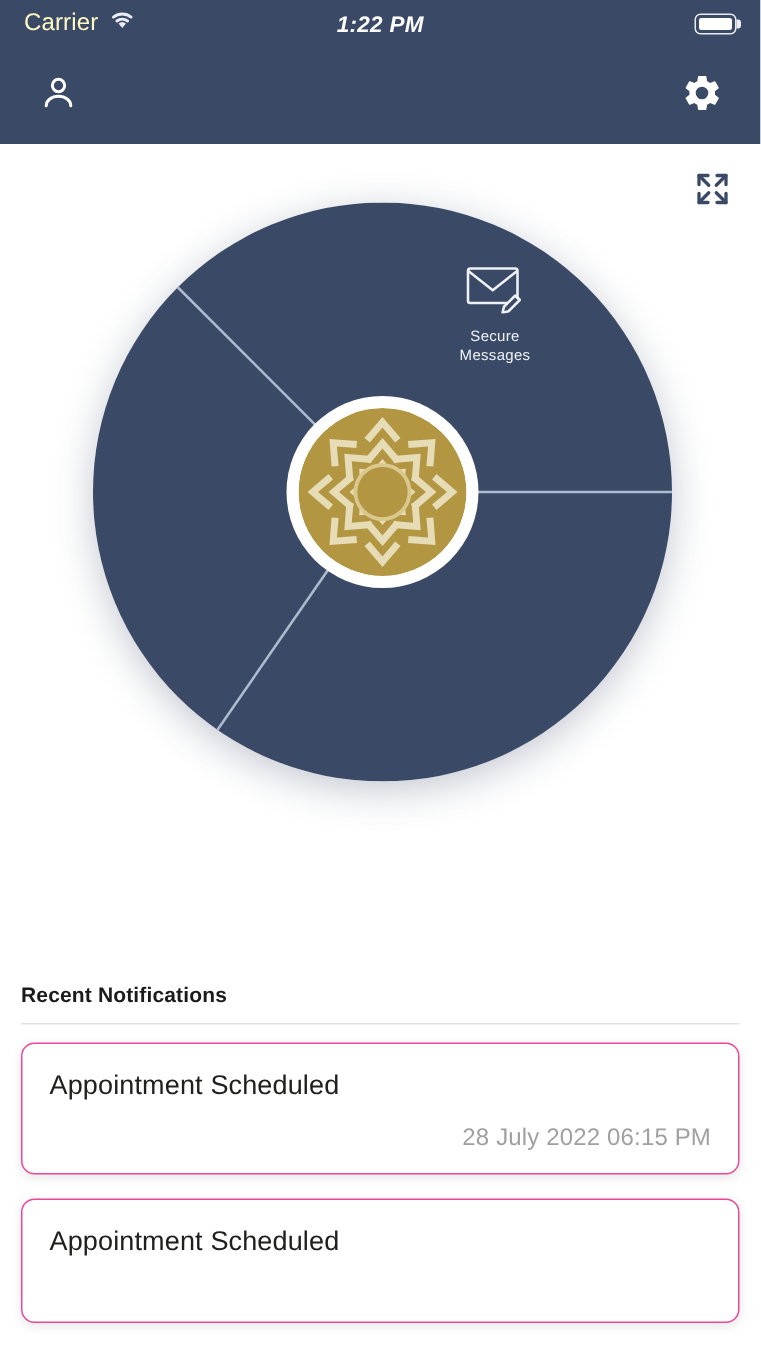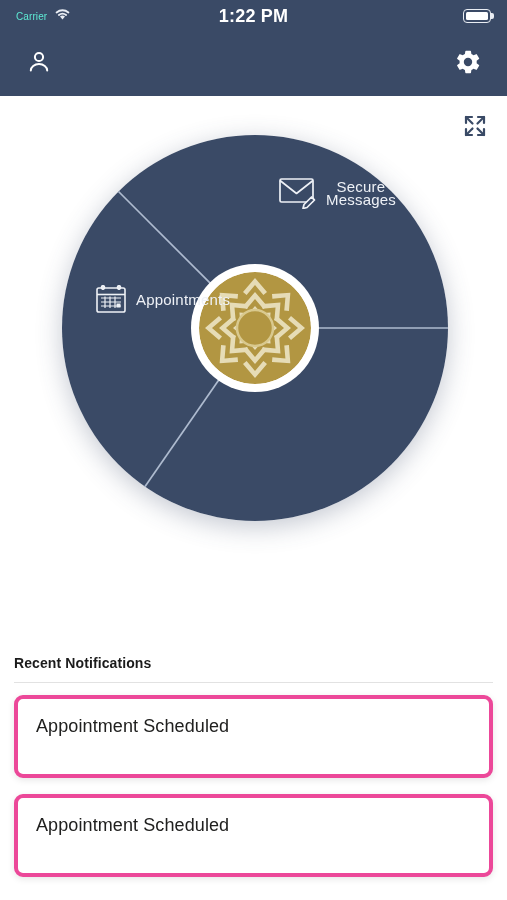--- a/index.html
+++ b/index.html
@@ -12,23 +12,23 @@
   .phone { position:relative; width:507px; height:900px; background:#fff; }
 
   
   .statusbar {
     position:absolute; top:0; left:0; width:507px; height:32px;
     background:#3a4a66; color:#e8ecf2;
     display:flex; align-items:center; justify-content:space-between;
     padding:0 16px;
   }
   .sb-left { display:flex; align-items:center; gap:7px; }
-  .sb-carrier { font-size:10px; font-weight:500; letter-spacing:.1px; color:#5eead4; }
-  .sb-time { font-size:18px; font-weight:700; color:#ffffff; letter-spacing:.2px;
-             position:absolute; left:50%; transform:translateX(-50%); }
+  .sb-carrier { font-size:16px; font-weight:500; letter-spacing:.1px; color:#fef9c3; }
+  .sb-time { font-size:15px; font-weight:700; color:#ffffff; letter-spacing:.2px;
+             position:absolute; left:50%; transform:translateX(-50%);font-style:italic; }
   .sb-right { display:flex; align-items:center; }
   .wifi-icon { display:block; }
   .batt {
     width:28px; height:14px; border:1.6px solid #e9edf3; border-radius:4px;
     position:relative; display:flex; align-items:center; padding:1.6px;
   }
   .batt-fill { width:100%; height:100%; background:#ffffff; border-radius:1.5px; }
   .batt:after {
     content:""; position:absolute; right:-4px; top:50%; transform:translateY(-50%);
     width:2.6px; height:6px; background:#e9edf3; border-radius:0 2px 2px 0;
@@ -59,40 +59,40 @@
 
   .wheel-wrap { position:absolute; left:62px; top:39px; width:386px; height:386px; }
   .wheel-shadow {
     position:absolute; inset:0; border-radius:50%;
     box-shadow:0 6px 26px rgba(58,74,102,0.30);
   }
   .wheel-svg { position:absolute; inset:0; display:block; }
 
   .seg-label {
     position:absolute; text-align:center; color:#eef1f6;
-    font-size:15px; line-height:13px; letter-spacing:.2px;
-    display:flex; flex-direction:row; align-items:center; gap:5px;
+    font-size:10px; line-height:13px; letter-spacing:.2px;
+    display:flex; flex-direction:column; align-items:center; gap:5px;
     cursor:pointer;
   }
   .seg-label .seg-text { white-space:pre-line; }
 
   .lbl-messages { left:213px; top:40px; width:110px; }
   .lbl-appts    { left:29px;  top:147px; width:118px; }
   .lbl-about    { left:227px; top:253px; width:86px; }
 
   
   .notif-section { position:absolute; top:655px; left:0; width:507px; }
   .notif-head {
     font-size:14px; font-weight:700; color:#1b1b1b; letter-spacing:.1px;
     padding:0 32px 11px 14px;
   }
   .notif-rule { height:1px; background:#e2e2e2; margin:0 14px 12px 14px; }
   .notif-card {
     margin:0 14px 16px 14px; background:#ffffff; border-radius:9px;
-    border:4px solid #ec4899;
+    border:1px solid #ec4899;
     box-shadow:0 2px 7px rgba(0,0,0,0.10);
     padding:17px 18px 14px 18px; min-height:83px; cursor:pointer;
   }
   .notif-title { font-size:18px; color:#20201f; letter-spacing:.1px; }
   .notif-time { margin-top:16px; text-align:right; font-size:16px; color:#a0a0a0; letter-spacing:.1px; }
 </style>
 </head>
 <body>
 
 <div class="phone">
@@ -200,45 +200,31 @@
             <rect x="5" y="4" width="33" height="23" rx="1.5"></rect>
             <path d="M5 5.5 L21.5 18.5 L38 5.5"></path>
             <path d="M29 29.5 L36.5 22 L39.5 25 L32 32.5 L28 33.5 Z" fill="#3a4a66"></path>
             <path d="M36.5 22 L39.5 25"></path>
           </svg>
         </span>
         <span class="seg-text">Secure
 Messages</span>
       </div>
 
-      <div class="seg-label lbl-appts">
-        <span>
-          <svg width="40" height="34" viewBox="0 0 40 34" fill="none" stroke="#eef1f6" stroke-width="1.6" stroke-linejoin="round">
-            <rect x="6" y="6" width="28" height="24" rx="1.8"></rect>
-            <path d="M6 12.5 H34"></path>
-            <path d="M12 3 V8 M28 3 V8"></path>
-            <circle cx="12" cy="5.5" r="1.6"></circle>
-              <circle cx="28" cy="5.5" r="1.6"></circle>
-            <path d="M10 16 H30 M10 20 H30 M10 24 H30" stroke-width="1.2"></path>
-            <path d="M14 14.5 V26 M19 14.5 V26 M24 14.5 V26" stroke-width="1.2"></path>
-            <rect x="25.5" y="21.5" width="4" height="4" fill="#eef1f6" stroke="none"></rect>
-          </svg>
-        </span>
-        <span class="seg-text">Appointments</span>
-      </div>
 
     </div>
   </div>
 
   <div class="notif-section">
     <div class="notif-head">Recent Notifications</div>
     <div class="notif-rule"></div>
 
     <div class="notif-card">
       <div class="notif-title">Appointment Scheduled</div>
+      <div class="notif-time">28 July 2022 06:15 PM</div>
     </div>
 
     <div class="notif-card">
       <div class="notif-title">Appointment Scheduled</div>
     </div>
   </div>
 
 </div>
 
 </body></html>

